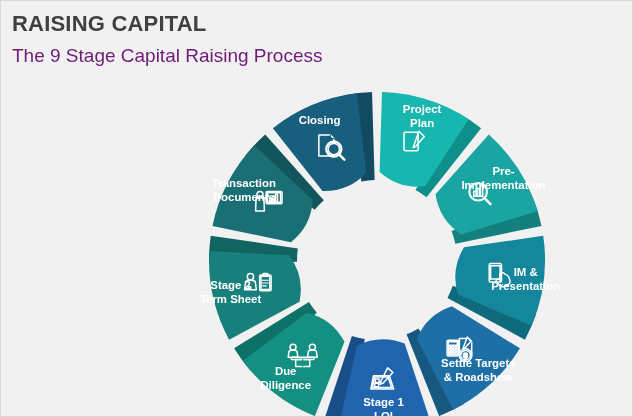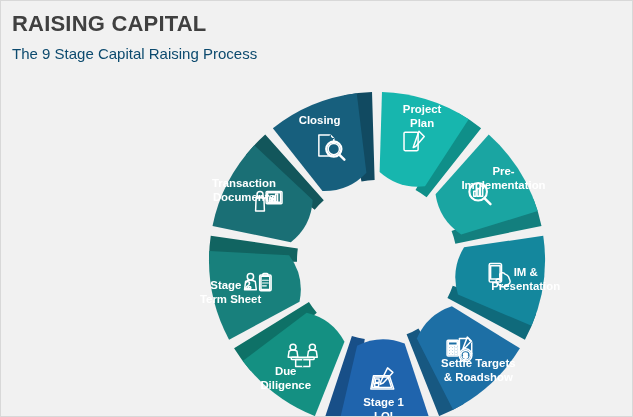--- a/index.html
+++ b/index.html
@@ -11,21 +11,21 @@
     border:1px solid #d8d8d8;
     box-sizing:border-box;
   }
   #page-title{
     position:absolute;left:11px;top:10px;
     font-size:22px;font-weight:bold;color:#404040;
     letter-spacing:.2px;
   }
   #page-subtitle{
     position:absolute;left:11px;top:44px;
-    font-size:15px;font-weight:normal;color:#0c4a6e;
+    font-size:19px;font-weight:normal;color:#701a75;
   }
   #wheel-wrap{
     position:absolute;left:186px;top:86px;width:380px;height:345px;
   }
   #wheel{display:block;}
   .seg-label{
     font-family:"Liberation Sans","DejaVu Sans",sans-serif;
     fill:#ffffff;font-size:11.4px;font-weight:bold;
     text-anchor:middle;dominant-baseline:middle;
   }

